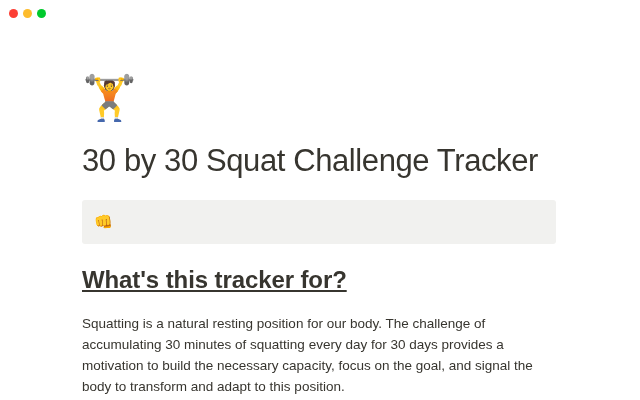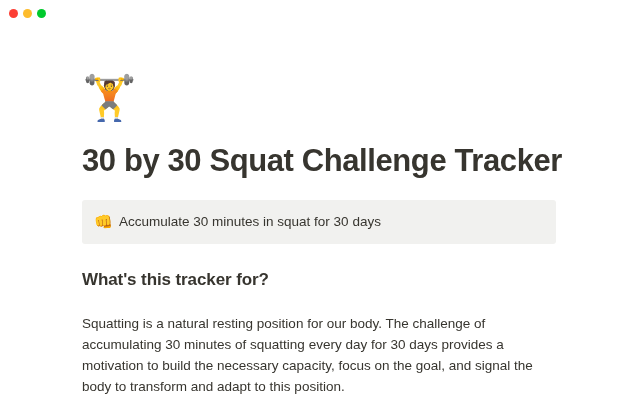--- a/index.html
+++ b/index.html
@@ -65,21 +65,21 @@
     line-height: 52px;
     height: 56px;
     display: block;
     font-family: "DejaVu Sans", sans-serif;
     user-select: none;
   }
 
   .page-title {
     font-size: 31px;
     line-height: 38px;
-    font-weight: bold;
+    font-weight: normal;
     letter-spacing: -0.4px;
     color: #37352f;
     margin-top: 14px;
     margin-bottom: 0;
     white-space: nowrap;
   }
 
   
   .callout {
     display: flex;
@@ -101,26 +101,27 @@
   .callout-text {
     font-size: 13.5px;
     line-height: 20px;
     color: #37352f;
   }
 
   .callout-top { margin-top: 20px; }
 
   
   .section-heading {
-    font-size: 17px;
+    font-size: 24px;
     line-height: 24px;
     font-weight: bold;
     letter-spacing: -0.1px;
     color: #37352f;
     margin-top: 24px;
+    text-decoration: underline;
   }
 
   .paragraph {
     font-size: 13.5px;
     line-height: 21px;
     color: #37352f;
     margin-top: 21px;
     width: 474px;
   }
 </style>
@@ -137,21 +138,20 @@
 
 <div class="page">
   <div class="content">
 
     <span class="page-emoji">🏋️</span>
 
     <h1 class="page-title">30 by 30 Squat Challenge Tracker</h1>
 
     <div class="callout callout-top">
       <span class="callout-icon">👊</span>
-      <span class="callout-text">Accumulate 30 minutes in squat for 30 days</span>
     </div>
 
     <h2 class="section-heading">What's this tracker for?</h2>
 
     <p class="paragraph">Squatting is a natural resting position for our body. The challenge of accumulating 30 minutes of squatting every day for 30 days provides a motivation to build the necessary capacity, focus on the goal, and signal the body to transform and adapt to this position.</p>
 
   </div>
 </div>
 
 </body></html>

